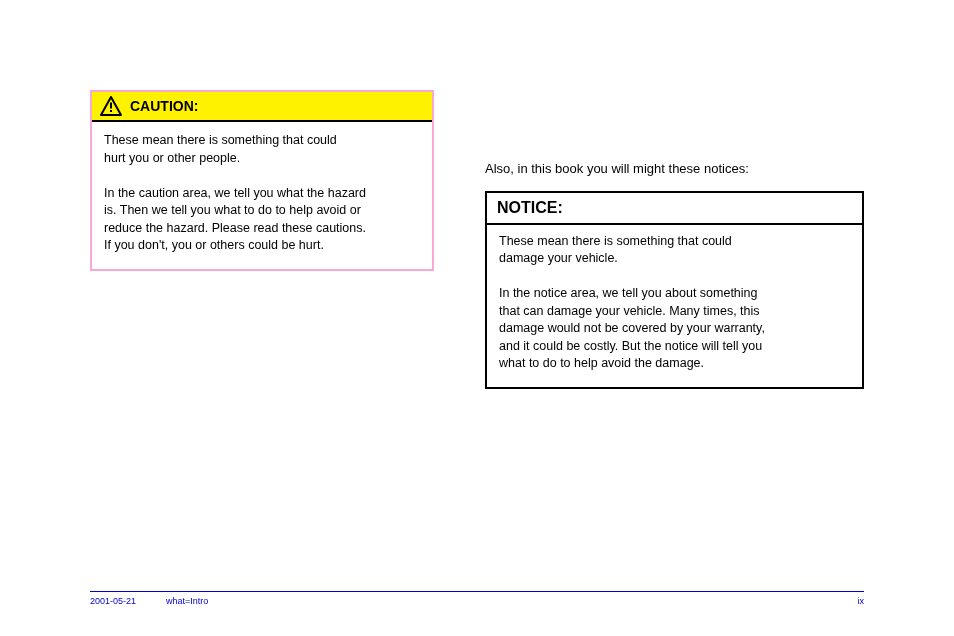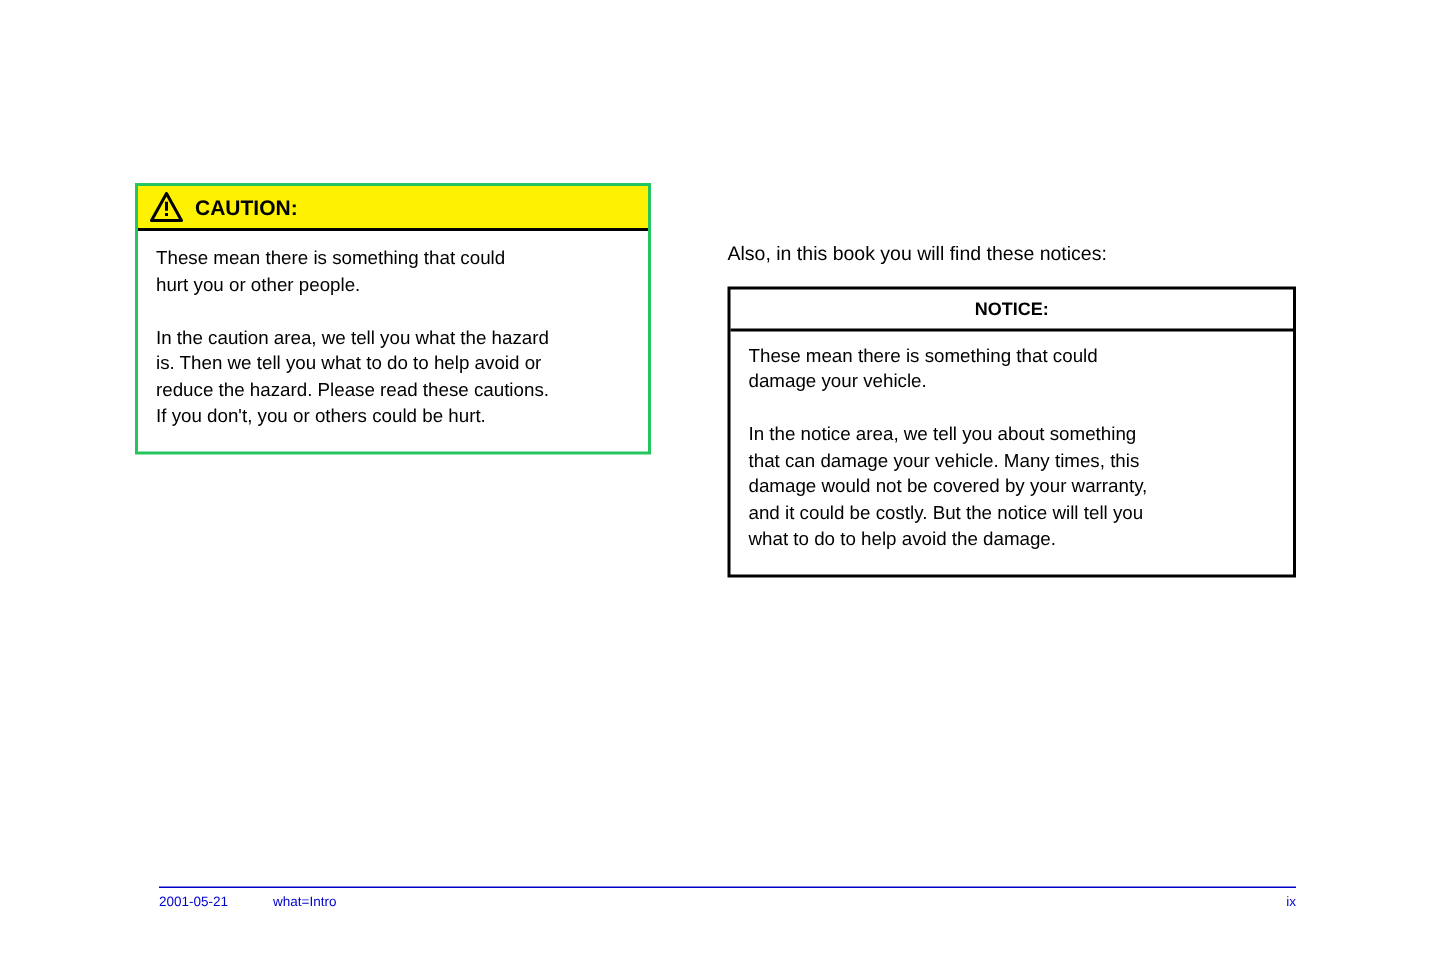--- a/index.html
+++ b/index.html
@@ -18,23 +18,23 @@
   }
   .columns {
     display: flex;
     gap: 40px;
     align-items: flex-start;
   }
   .col {
     flex: 1;
   }
   .caution-box {
-    border: 2px solid #22c55e;
+    border: 2px solid #f9a8d4;
     width: 340px;
-    margin-top: 92px;
+    margin-top: 60px;
     margin-bottom: 20px;
   }
   .caution-header {
     background: #fff200;
     border-bottom: 2px solid #000;
     display: flex;
     align-items: center;
     padding: 4px 8px;
     gap: 8px;
   }
@@ -56,35 +56,34 @@
     color: #000;
   }
   .notice-box {
     border: 2px solid #000;
     width: 375px;
     margin-top: 165px;
   }
   .notice-header {
     border-bottom: 2px solid #000;
     padding: 6px 10px;
-    font-size: 12px;
+    font-size: 16px;
     font-weight: bold;
     color: #000;
-    text-align: center;
   }
   .notice-body {
     padding: 8px 12px 14px 12px;
     font-size: 12.5px;
     line-height: 1.4;
     color: #000;
   }
   .footer {
     position: absolute;
     bottom: 30px;
-    left: 106px;
+    left: 90px;
     right: 90px;
   }
   .footer-rule {
     border: none;
     border-top: 1px solid #0000cc;
     margin: 0 0 4px 0;
   }
   .footer-text {
     font-size: 9px;
     color: #0000cc;
@@ -114,21 +113,21 @@
           <span class="label">CAUTION:</span>
         </div>
         <div class="caution-body" id="caution-body">These mean there is something that could<br>hurt you or other people.<br><br>In the caution area, we tell you what the hazard<br>is. Then we tell you what to do to help avoid or<br>reduce the hazard. Please read these cautions.<br>If you don't, you or others could be hurt.</div>
       </div>
 
 
     </div>
 
     <div class="col">
 
-      <p class="para" style="margin-top:130px;">Also, in this book you will find these notices:</p>
+      <p class="para" style="margin-top:130px;">Also, in this book you will might these notices:</p>
 
       <div class="notice-box" style="margin-top:0;">
         <div class="notice-header">NOTICE:</div>
         <div class="notice-body" id="notice-body">These mean there is something that could<br>damage your vehicle.<br><br>In the notice area, we tell you about something<br>that can damage your vehicle. Many times, this<br>damage would not be covered by your warranty,<br>and it could be costly. But the notice will tell you<br>what to do to help avoid the damage.</div>
       </div>
 
 
     </div>
   </div>
 </div>

